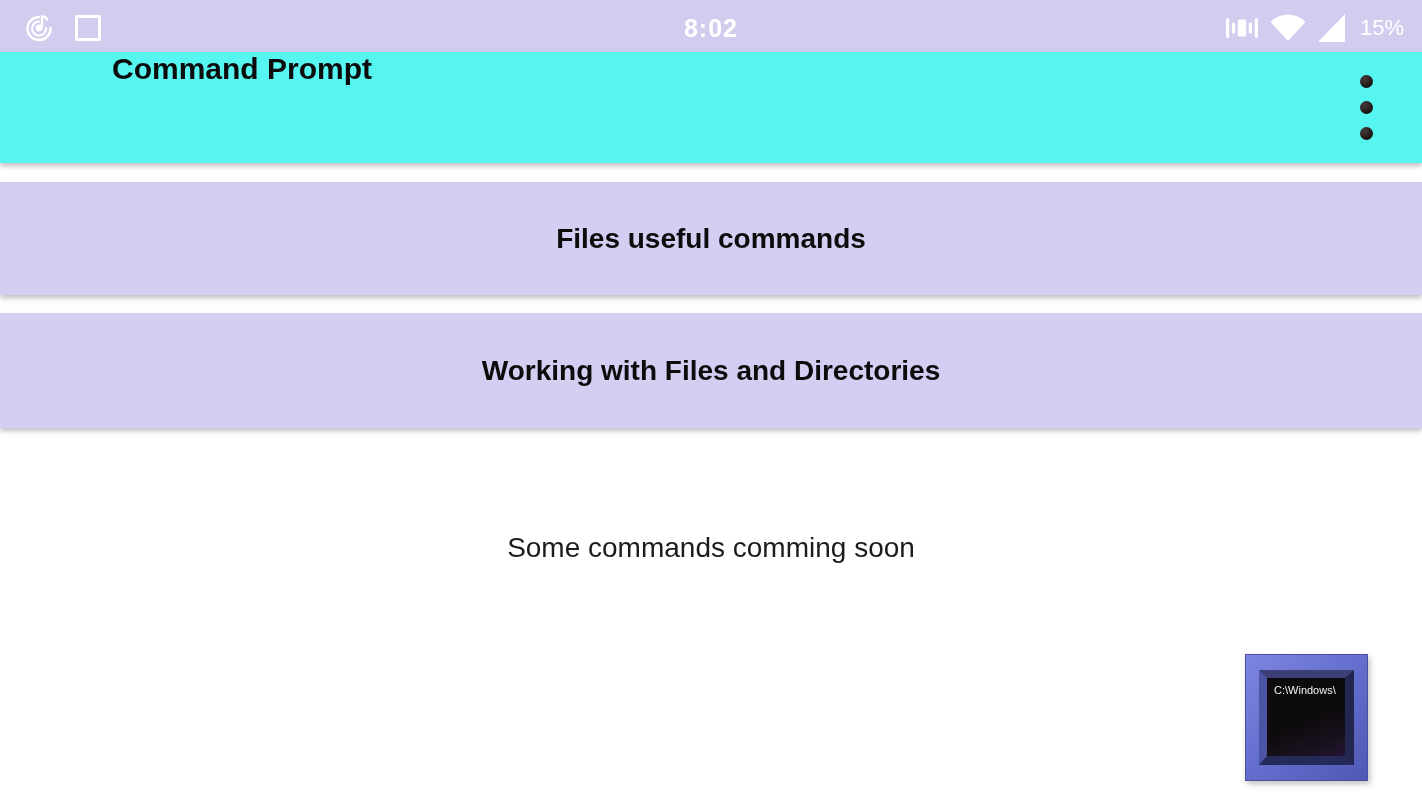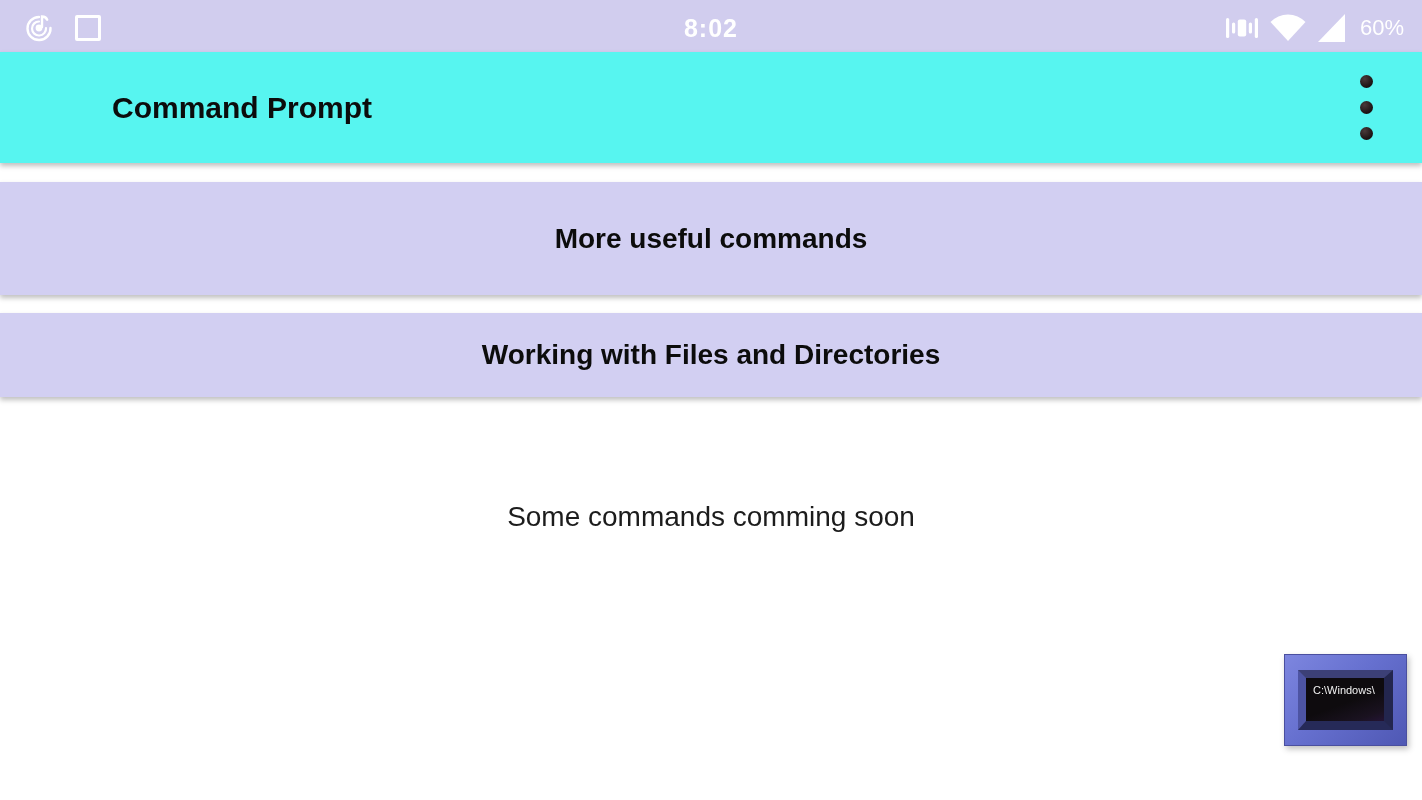--- a/index.html
+++ b/index.html
@@ -30,21 +30,21 @@
     font-size:25px;font-weight:bold;color:#ffffff;letter-spacing:1px;
   }
   .status-right{display:flex;align-items:center;gap:9px;z-index:1;}
   .battery-text{font-size:22px;color:#ffffff;margin-left:4px;}
   .sicon{display:inline-flex;align-items:center;justify-content:center;}
   .square-icon-box{width:26px;height:26px;border:3px solid #fff;border-radius:2px;}
 
   
   .app-header{
     height:111px;background:var(--header);
-    display:flex;align-items:center;
+    display:flex;align-items:flex-start;
     padding-left:112px;position:relative;
     box-shadow:0 3px 5px rgba(0,0,0,0.25);
   }
   .app-title{font-size:30px;font-weight:bold;color:#0c0c0c;}
   .overflow-menu{
     position:absolute;right:42px;top:0;height:111px;width:28px;
     display:flex;flex-direction:column;align-items:center;justify-content:center;gap:13px;
     cursor:pointer;
   }
   .overflow-menu .dot{
@@ -53,32 +53,32 @@
   }
 
   
   .card{
     background:var(--card);
     height:113px;display:flex;align-items:center;justify-content:center;
     box-shadow:0 3px 5px rgba(0,0,0,0.25);
     cursor:pointer;
   }
   .card-1{margin-top:19px;}
-  .card-2{margin-top:18px;height:84px;}
+  .card-2{margin-top:18px;height:115px;}
   .card-label{font-size:28px;font-weight:bold;color:#0c0c0c;text-align:center;}
 
   
   .note-text{
     margin-top:104px;text-align:center;
     font-size:28px;color:#1c1c1c;font-weight:normal;
   }
 
   
   .cmd-logo{
-    position:absolute;left:1284px;top:654px;width:123px;height:92px;
+    position:absolute;left:1245px;top:654px;width:123px;height:127px;
     background:linear-gradient(135deg,#7d86df 0%,#6670cf 45%,#4f58b4 100%);
     border:1px solid #4a4f9f;
     box-shadow:2px 3px 6px rgba(0,0,0,0.25);
   }
   .cmd-logo .bevel{
     position:absolute;left:13px;top:15px;right:13px;bottom:15px;
     border-style:solid;border-width:8px 9px 9px 8px;
     border-color:#3c4076 #23264e #262a58 #4d54a3;
     background:linear-gradient(160deg,#0e0b0e 55%,#1a1220 85%,#241435 100%);
   }
@@ -123,35 +123,35 @@
       <span class="sicon">
         <svg width="40" height="32" viewBox="0 0 40 32" fill="#fff">
           <path d="M20 29 L2.5 10 A 24 24 0 0 1 37.5 10 Z"></path>
         </svg>
       </span>
       <span class="sicon">
         <svg width="30" height="30" viewBox="0 0 30 30" fill="#fff">
           <polygon points="28,1 28,29 1,29"></polygon>
         </svg>
       </span>
-      <span class="battery-text">60%</span>
+      <span class="battery-text">15%</span>
     </div>
   </div>
 
   <div class="app-header">
     <span class="app-title">Command Prompt</span>
     <div class="overflow-menu">
       <span class="dot"></span>
       <span class="dot"></span>
       <span class="dot"></span>
     </div>
   </div>
 
   <div class="card card-1">
-    <span class="card-label">More useful commands</span>
+    <span class="card-label">Files useful commands</span>
   </div>
 
   <div class="card card-2">
     <span class="card-label">Working with Files and Directories</span>
   </div>
 
   <div class="note-text">Some commands comming soon</div>
 
   <div class="cmd-logo">
     <div class="bevel">

